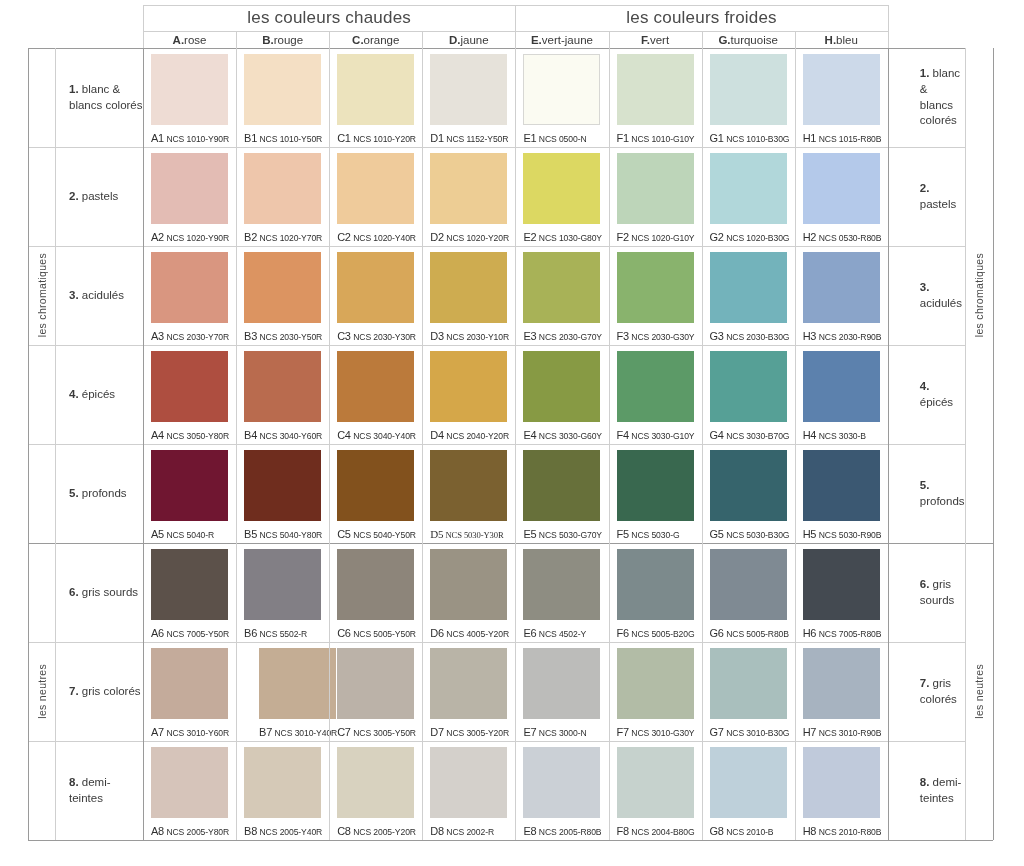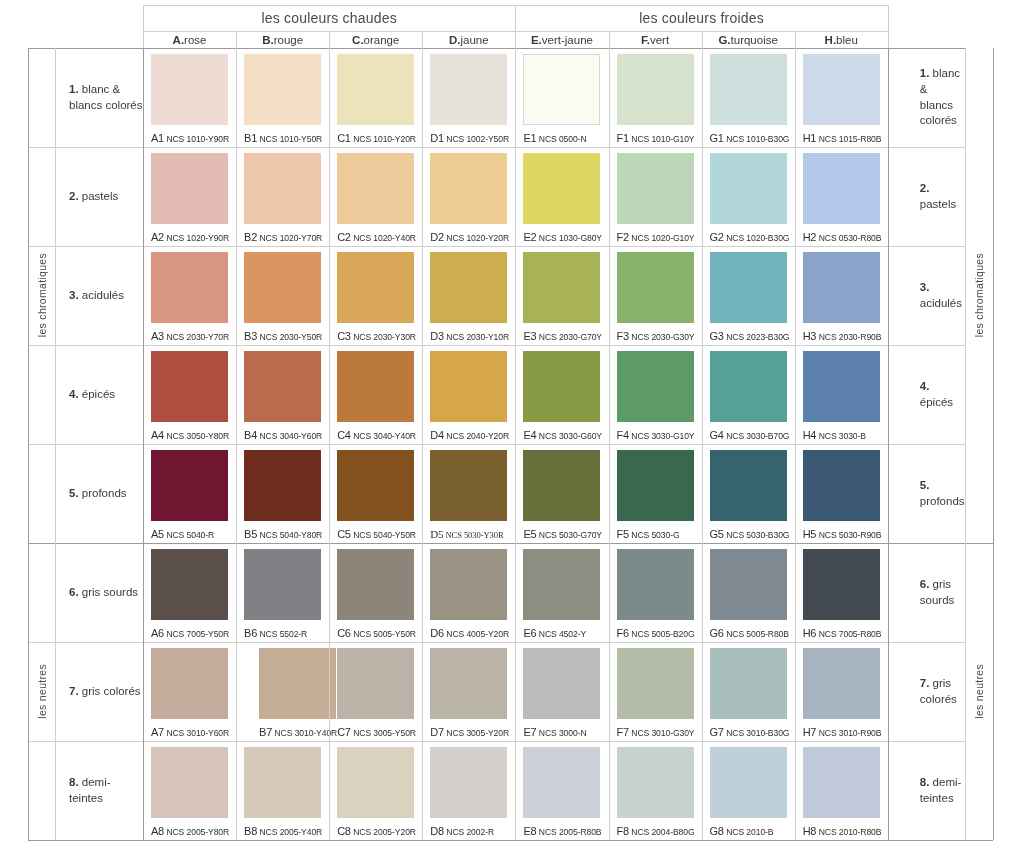--- a/index.html
+++ b/index.html
@@ -16,21 +16,21 @@
   }
 
   .sheet {
     position: relative;
     width: 1024px;
     height: 866px;
   }
 
   
   .grp-label {
-    font-size: 14px;
+    font-size: 17px;
     color: #4a4a4a;
     letter-spacing: .2px;
   }
 
   .col-head {
     font-size: 11.5px;
     color: #3a3a3a;
     white-space: nowrap;
   }
   .col-head b {
@@ -222,21 +222,21 @@
     <div class="swatch-cell" style="left: 236.1px; top: 48px; width: 93.1px; height: 99px;">
       <div class="swatch" title="B1 NCS 1010-Y50R" style="background: rgb(244, 223, 196);"></div>
       <div class="code"><span class="cid">B1</span> <span class="ncs">NCS 1010-Y50R</span></div>
     </div>
     <div class="swatch-cell" style="left: 329.2px; top: 48px; width: 93.1px; height: 99px;">
       <div class="swatch" title="C1 NCS 1010-Y20R" style="background: rgb(236, 227, 189);"></div>
       <div class="code"><span class="cid">C1</span> <span class="ncs">NCS 1010-Y20R</span></div>
     </div>
     <div class="swatch-cell" style="left: 422.3px; top: 48px; width: 93.1px; height: 99px;">
       <div class="swatch" title="D1 NCS 1002-Y50R" style="background: rgb(230, 226, 218);"></div>
-      <div class="code"><span class="cid">D1</span> <span class="ncs">NCS 1002-Y50R</span></div>
+      <div class="code"><span class="cid">D1</span> <span class="ncs">NCS 1152-Y50R</span></div>
     </div>
     <div class="swatch-cell" style="left: 515.4px; top: 48px; width: 93.1px; height: 99px;">
       <div class="swatch outlined" title="E1 NCS 0500-N" style="background: rgb(251, 251, 242);"></div>
       <div class="code"><span class="cid">E1</span> <span class="ncs">NCS 0500-N</span></div>
     </div>
     <div class="swatch-cell" style="left: 608.5px; top: 48px; width: 93.1px; height: 99px;">
       <div class="swatch" title="F1 NCS 1010-G10Y" style="background: rgb(215, 226, 205);"></div>
       <div class="code"><span class="cid">F1</span> <span class="ncs">NCS 1010-G10Y</span></div>
     </div>
     <div class="swatch-cell" style="left: 701.6px; top: 48px; width: 93.1px; height: 99px;">
@@ -298,21 +298,21 @@
     <div class="swatch-cell" style="left: 515.4px; top: 246px; width: 93.1px; height: 99px;">
       <div class="swatch" title="E3 NCS 2030-G70Y" style="background: rgb(168, 178, 87);"></div>
       <div class="code"><span class="cid">E3</span> <span class="ncs">NCS 2030-G70Y</span></div>
     </div>
     <div class="swatch-cell" style="left: 608.5px; top: 246px; width: 93.1px; height: 99px;">
       <div class="swatch" title="F3 NCS 2030-G30Y" style="background: rgb(137, 179, 109);"></div>
       <div class="code"><span class="cid">F3</span> <span class="ncs">NCS 2030-G30Y</span></div>
     </div>
     <div class="swatch-cell" style="left: 701.6px; top: 246px; width: 93.1px; height: 99px;">
       <div class="swatch" title="G3 NCS 2030-B30G" style="background: rgb(115, 179, 187);"></div>
-      <div class="code"><span class="cid">G3</span> <span class="ncs">NCS 2023-B30G</span></div>
+      <div class="code"><span class="cid">G3</span> <span class="ncs">NCS 2030-B30G</span></div>
     </div>
     <div class="swatch-cell" style="left: 794.7px; top: 246px; width: 93.1px; height: 99px;">
       <div class="swatch" title="H3 NCS 2030-R90B" style="background: rgb(138, 164, 201);"></div>
       <div class="code"><span class="cid">H3</span> <span class="ncs">NCS 2030-R90B</span></div>
     </div>
     <div class="swatch-cell" style="left: 143px; top: 345px; width: 93.1px; height: 99px;">
       <div class="swatch" title="A4 NCS 3050-Y80R" style="background: rgb(174, 78, 64);"></div>
       <div class="code"><span class="cid">A4</span> <span class="ncs">NCS 3050-Y80R</span></div>
     </div>
     <div class="swatch-cell" style="left: 236.1px; top: 345px; width: 93.1px; height: 99px;">

